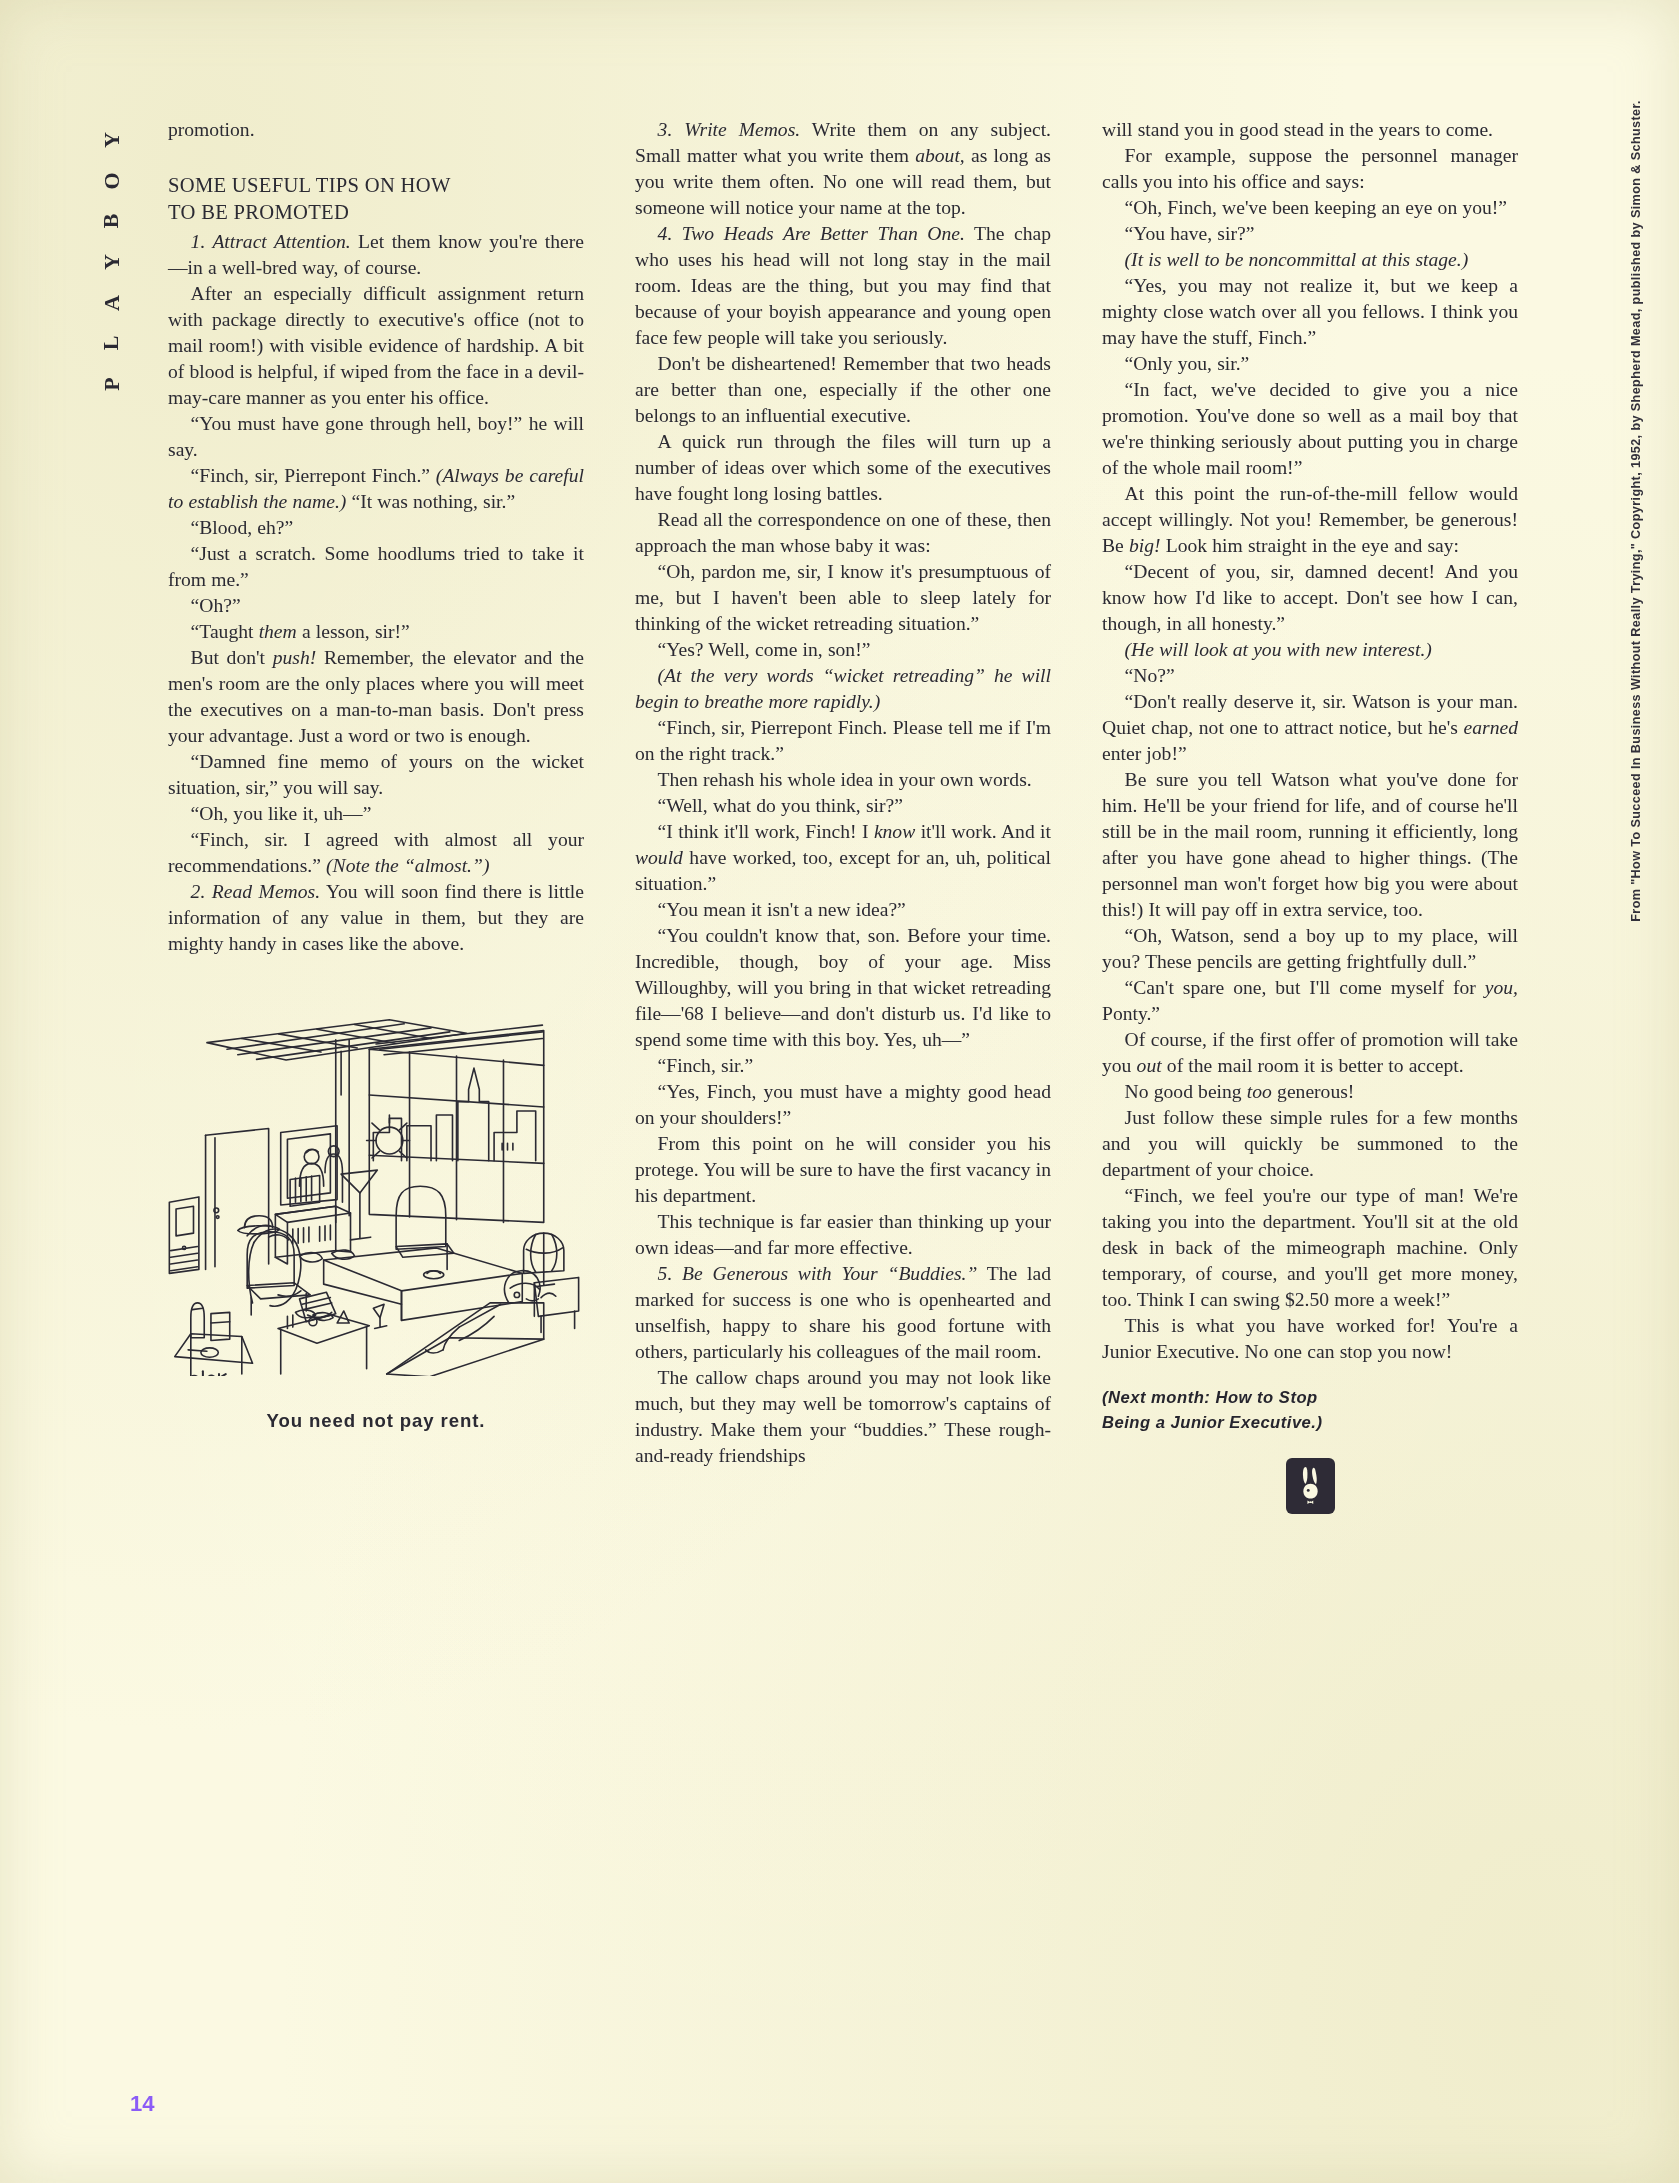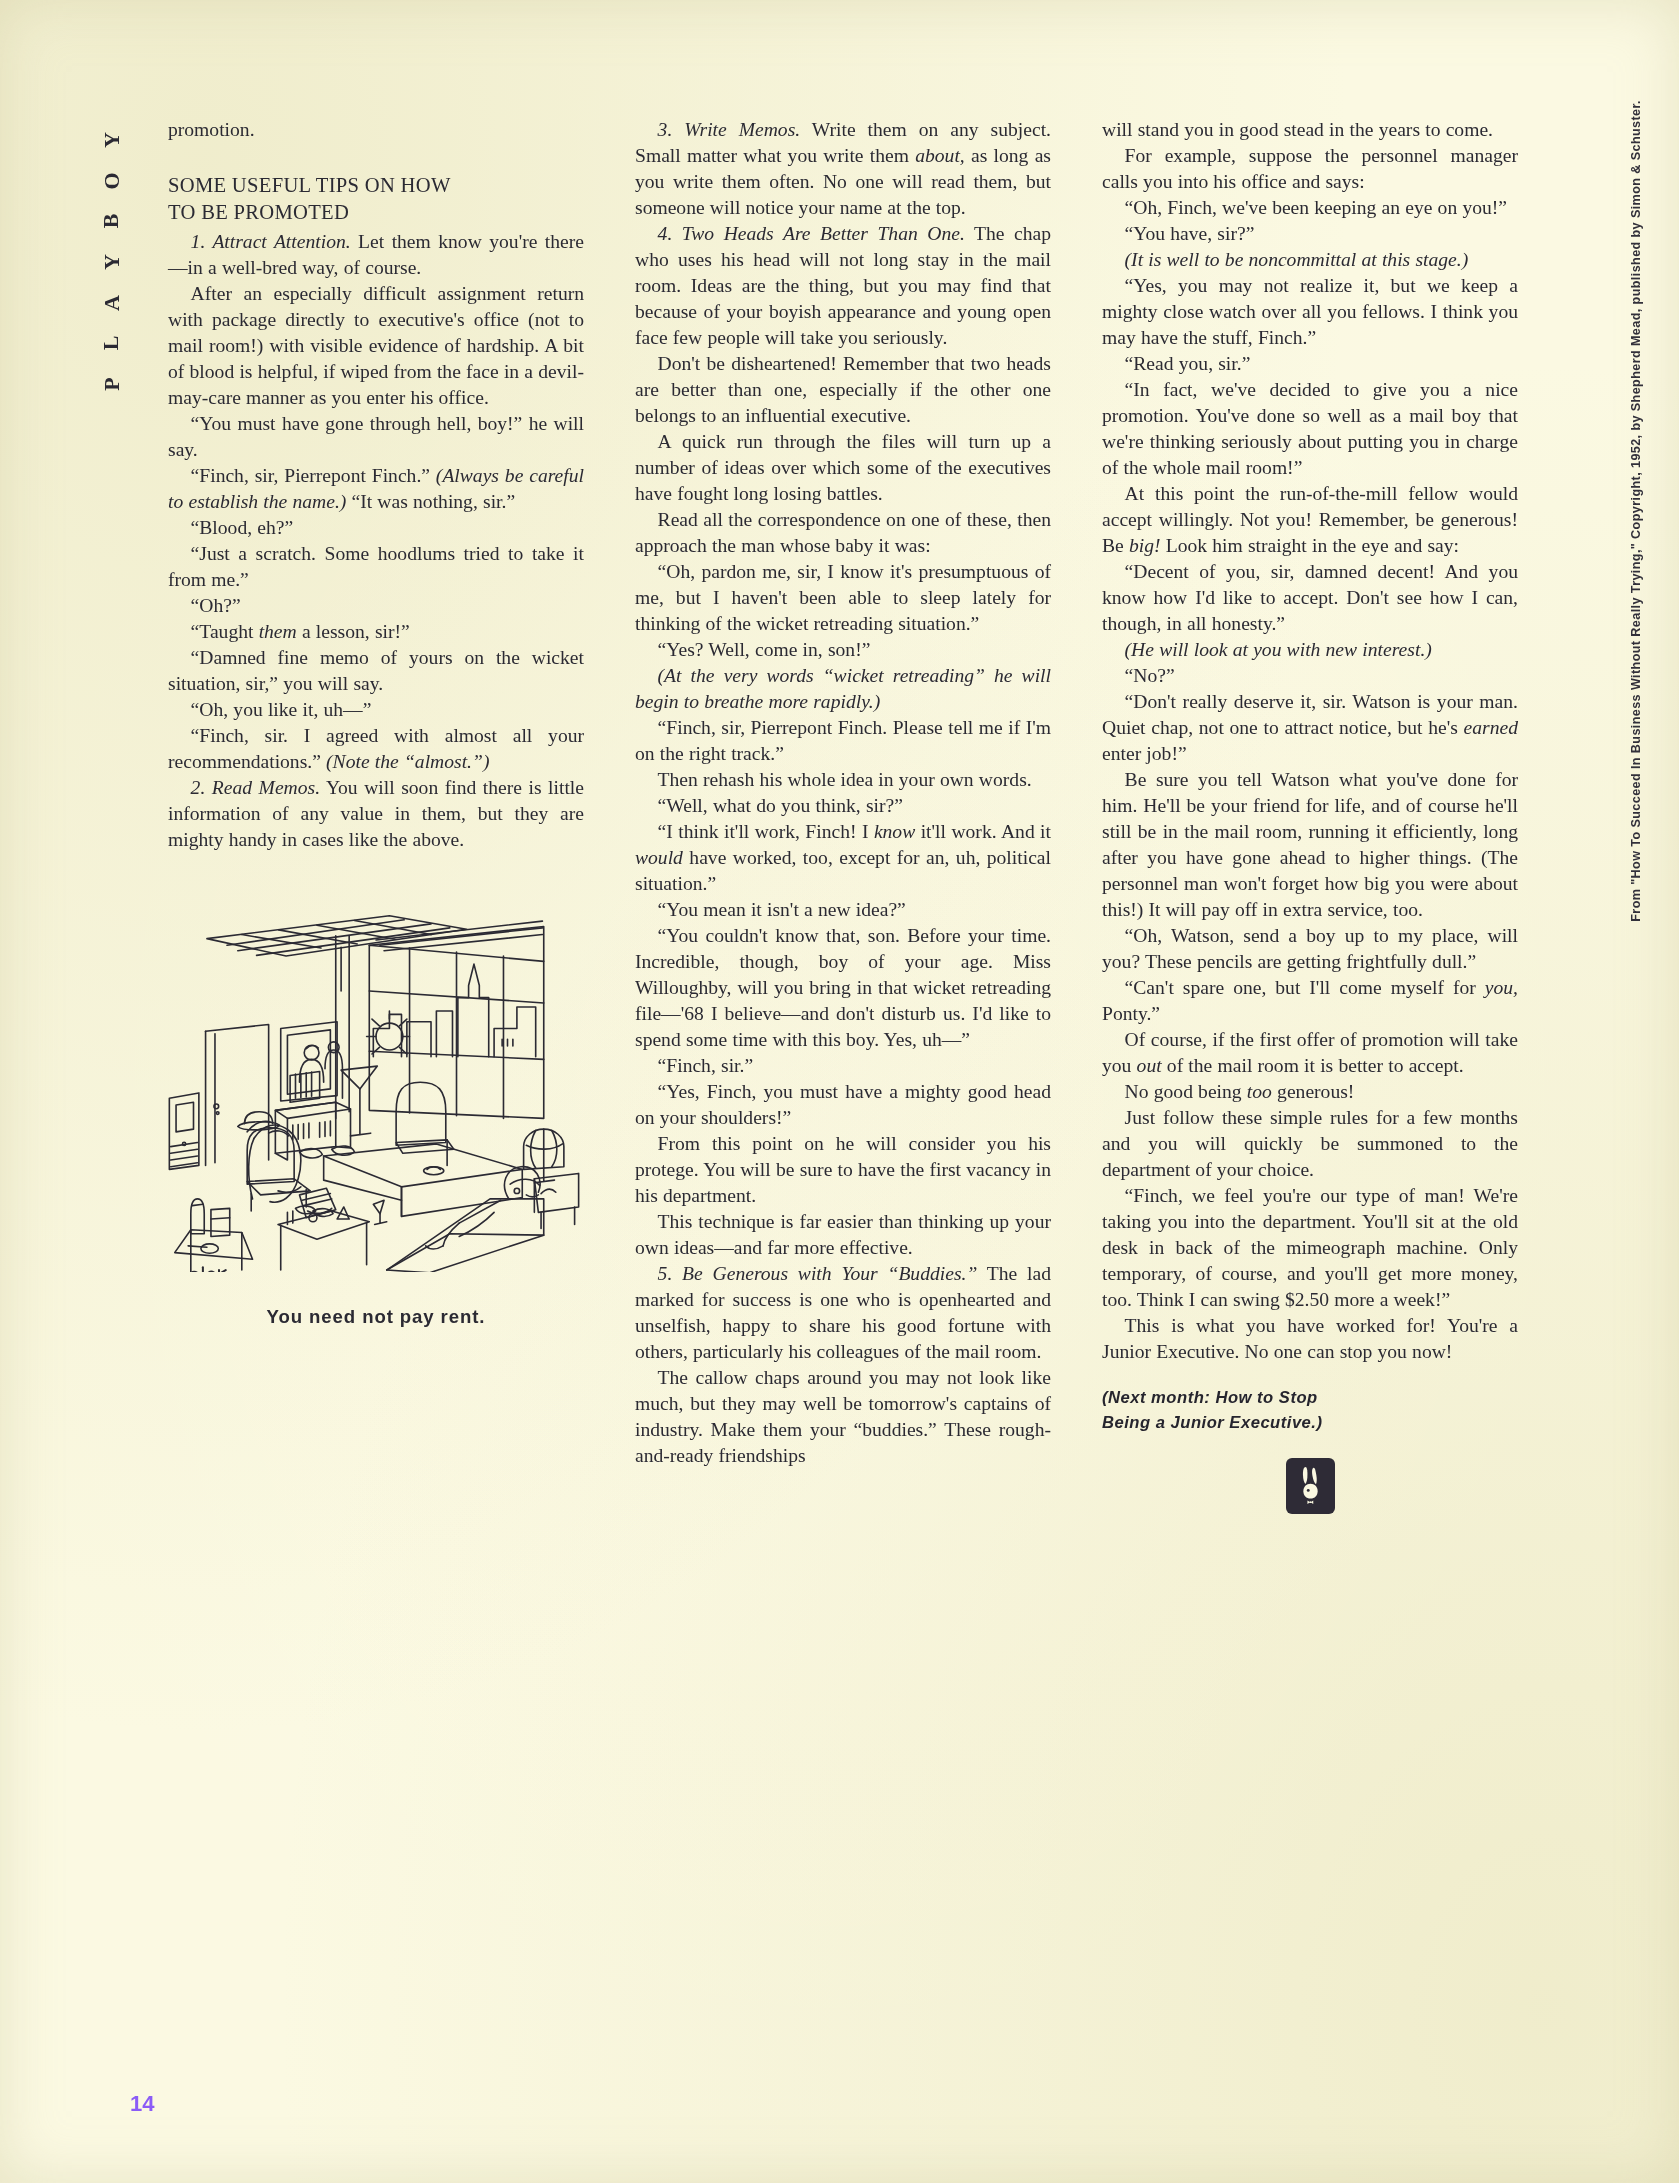--- a/index.html
+++ b/index.html
@@ -184,20 +184,21 @@
     <p class="body">“You must have gone through hell, boy!” he will say.</p>
 
     <p class="body"><span>“Finch, sir, Pierrepont Finch.” </span><em>(Always be careful to establish the name.)</em><span> “It was nothing, sir.”</span></p>
 
     <p class="body">“Blood, eh?”</p>
     <p class="body">“Just a scratch. Some hoodlums tried to take it from me.”</p>
     <p class="body">“Oh?”</p>
 
     <p class="body"><span>“Taught </span><em>them</em><span> a lesson, sir!”</span></p>
 
+    <p class="body"><span>But don't </span><em>push!</em><span> Remember, the elevator and the men's room are the only places where you will meet the executives on a man-to-man basis. Don't press your advantage. Just a word or two is enough.</span></p>
 
     <p class="body">“Damned fine memo of yours on the wicket situation, sir,” you will say.</p>
     <p class="body">“Oh, you like it, uh—”</p>
 
     <p class="body"><span>“Finch, sir. I agreed with almost all your recommendations.” </span><em>(Note the “almost.”)</em></p>
 
     <p class="body"><em>2. Read Memos.</em><span> You will soon find there is little information of any value in them, but they are mighty handy in cases like the above.</span></p>
 
     <div class="cartoon-wrap">
       <svg viewBox="0 0 620 560" xmlns="http://www.w3.org/2000/svg" fill="none" stroke="#2b2a33" stroke-width="2.4" stroke-linecap="round" stroke-linejoin="round">
@@ -429,21 +430,21 @@
   <div class="col">
 
     <p class="body noindent">will stand you in good stead in the years to come.</p>
     <p class="body">For example, suppose the personnel manager calls you into his office and says:</p>
     <p class="body">“Oh, Finch, we've been keeping an eye on you!”</p>
     <p class="body">“You have, sir?”</p>
 
     <p class="body"><em>(It is well to be noncommittal at this stage.)</em></p>
 
     <p class="body">“Yes, you may not realize it, but we keep a mighty close watch over all you fellows. I think you may have the stuff, Finch.”</p>
-    <p class="body">“Read you, sir.”</p>
+    <p class="body">“Only you, sir.”</p>
     <p class="body">“In fact, we've decided to give you a nice promotion. You've done so well as a mail boy that we're thinking seriously about putting you in charge of the whole mail room!”</p>
 
     <p class="body"><span>At this point the run-of-the-mill fellow would accept willingly. Not you! Remember, be generous! Be </span><em>big!</em><span> Look him straight in the eye and say:</span></p>
 
     <p class="body">“Decent of you, sir, damned decent! And you know how I'd like to accept. Don't see how I can, though, in all honesty.”</p>
 
     <p class="body"><em>(He will look at you with new interest.)</em></p>
 
     <p class="body">“No?”</p>
 

